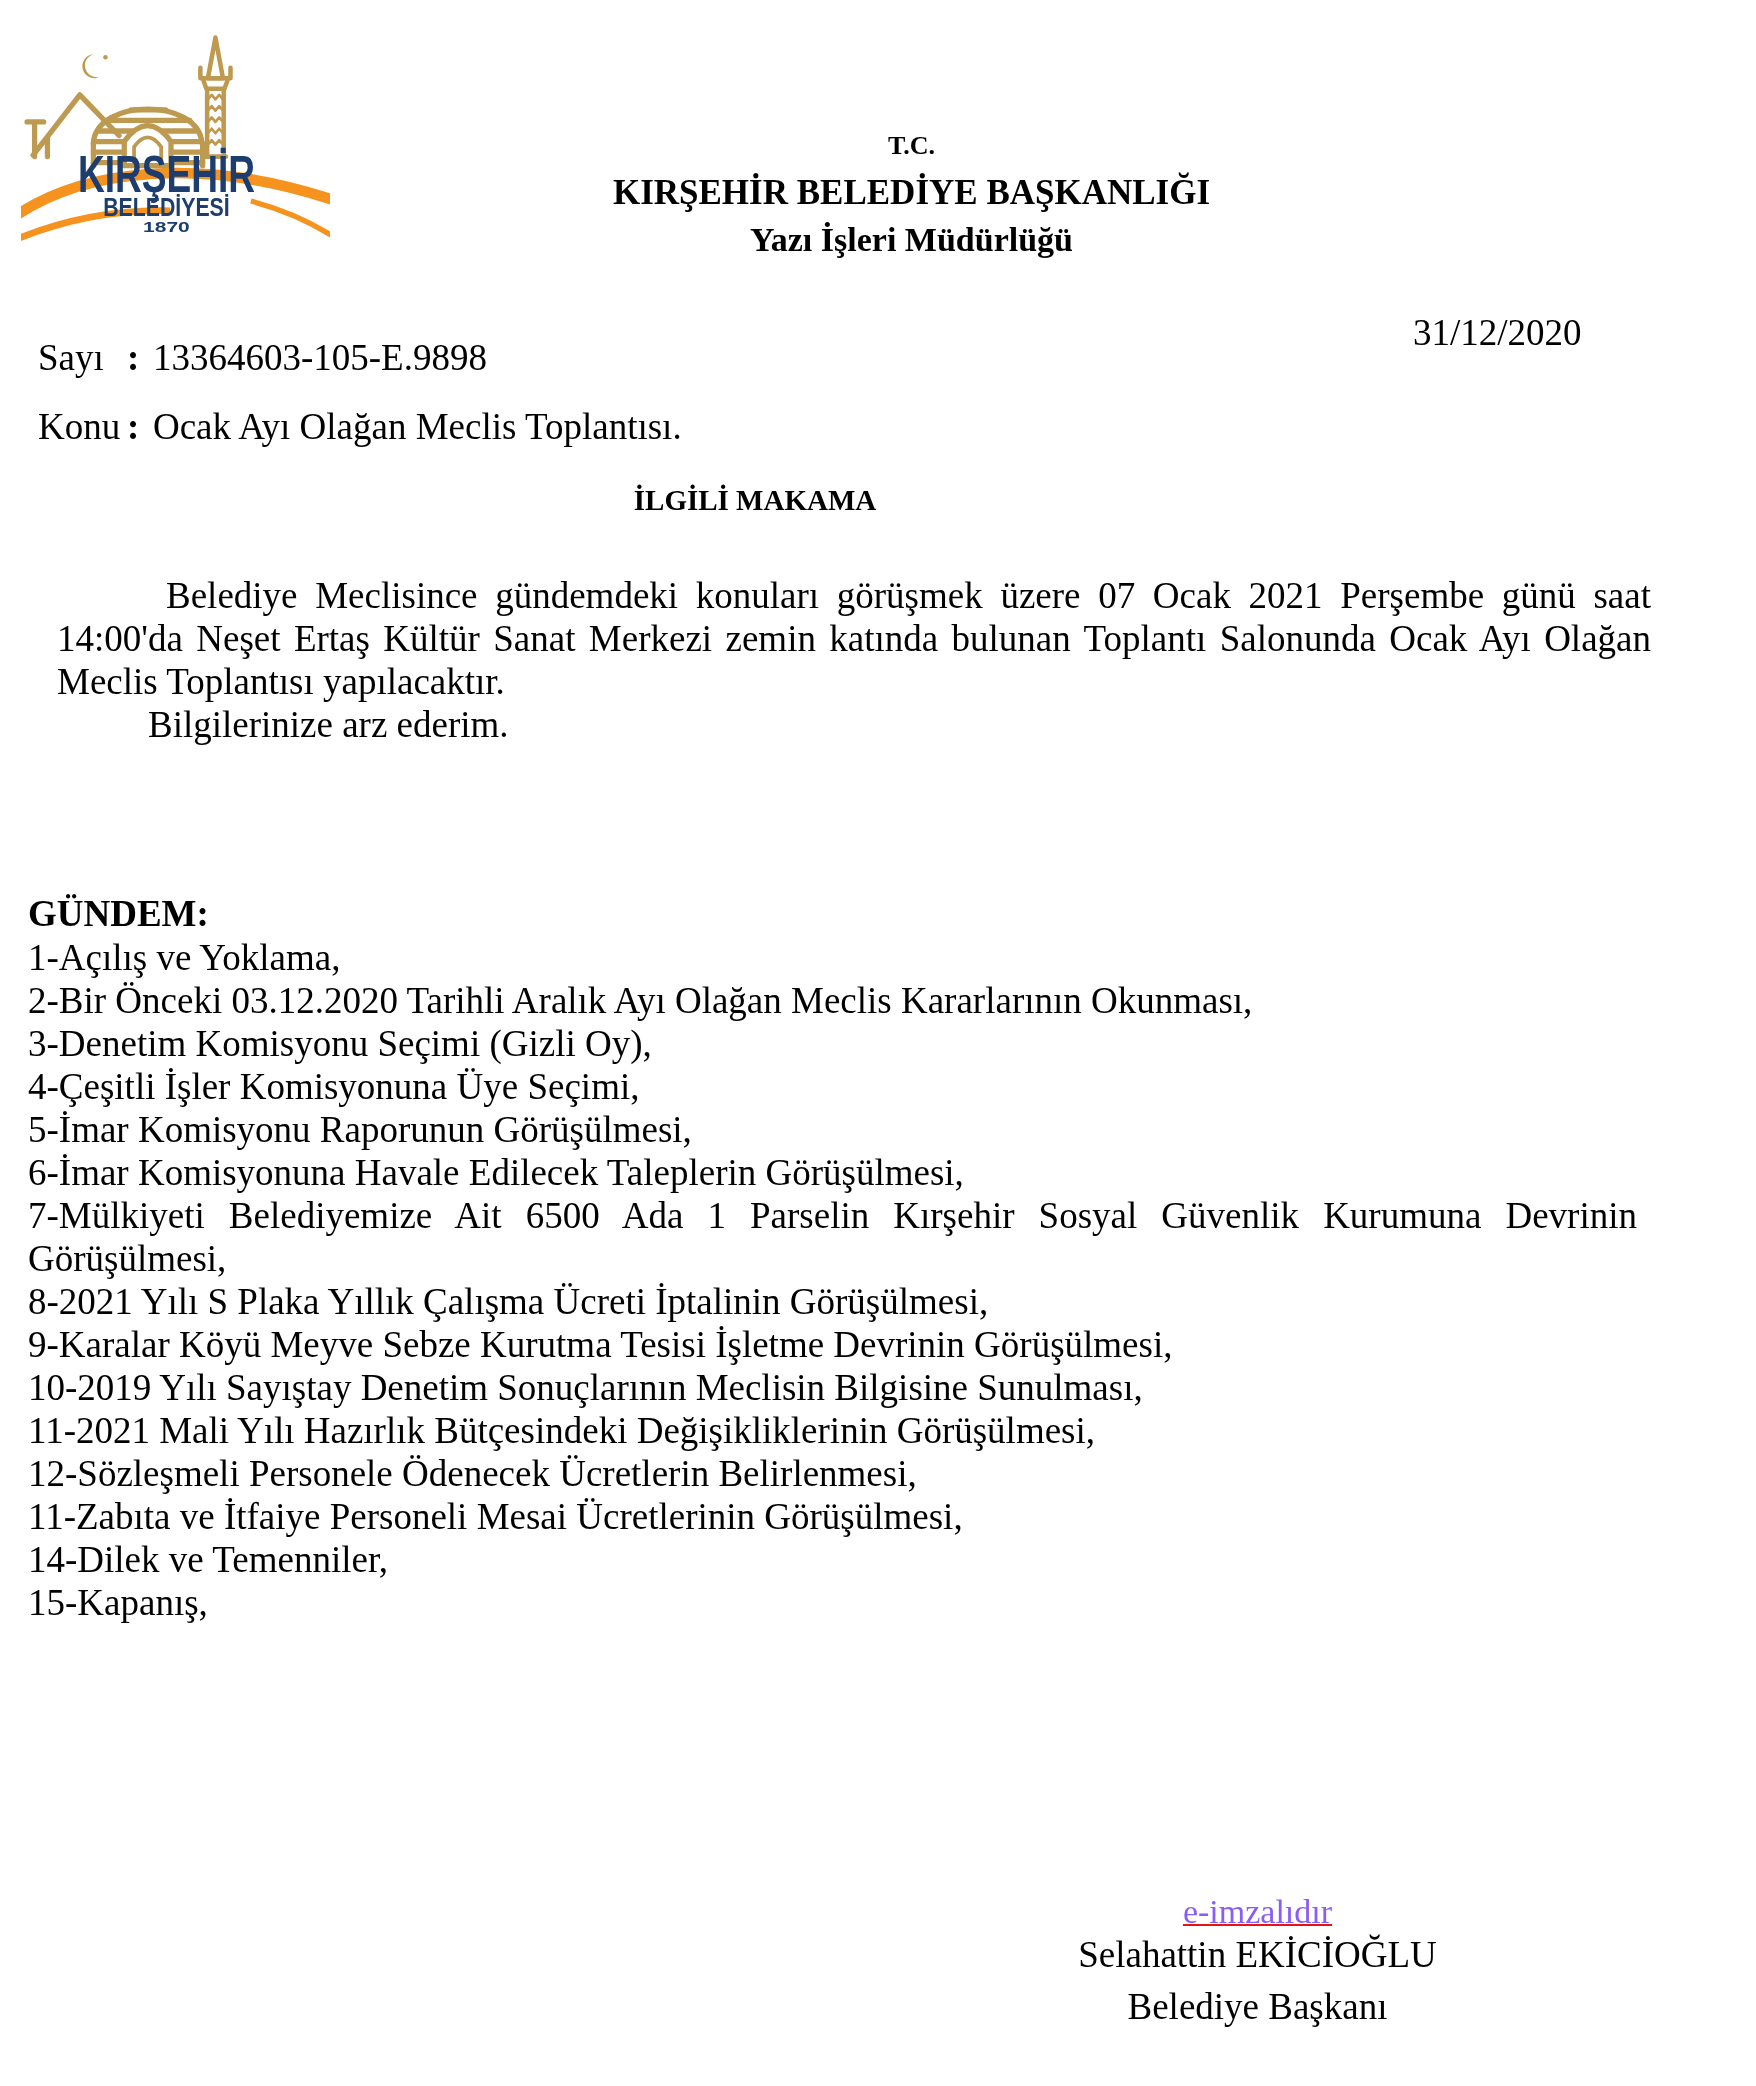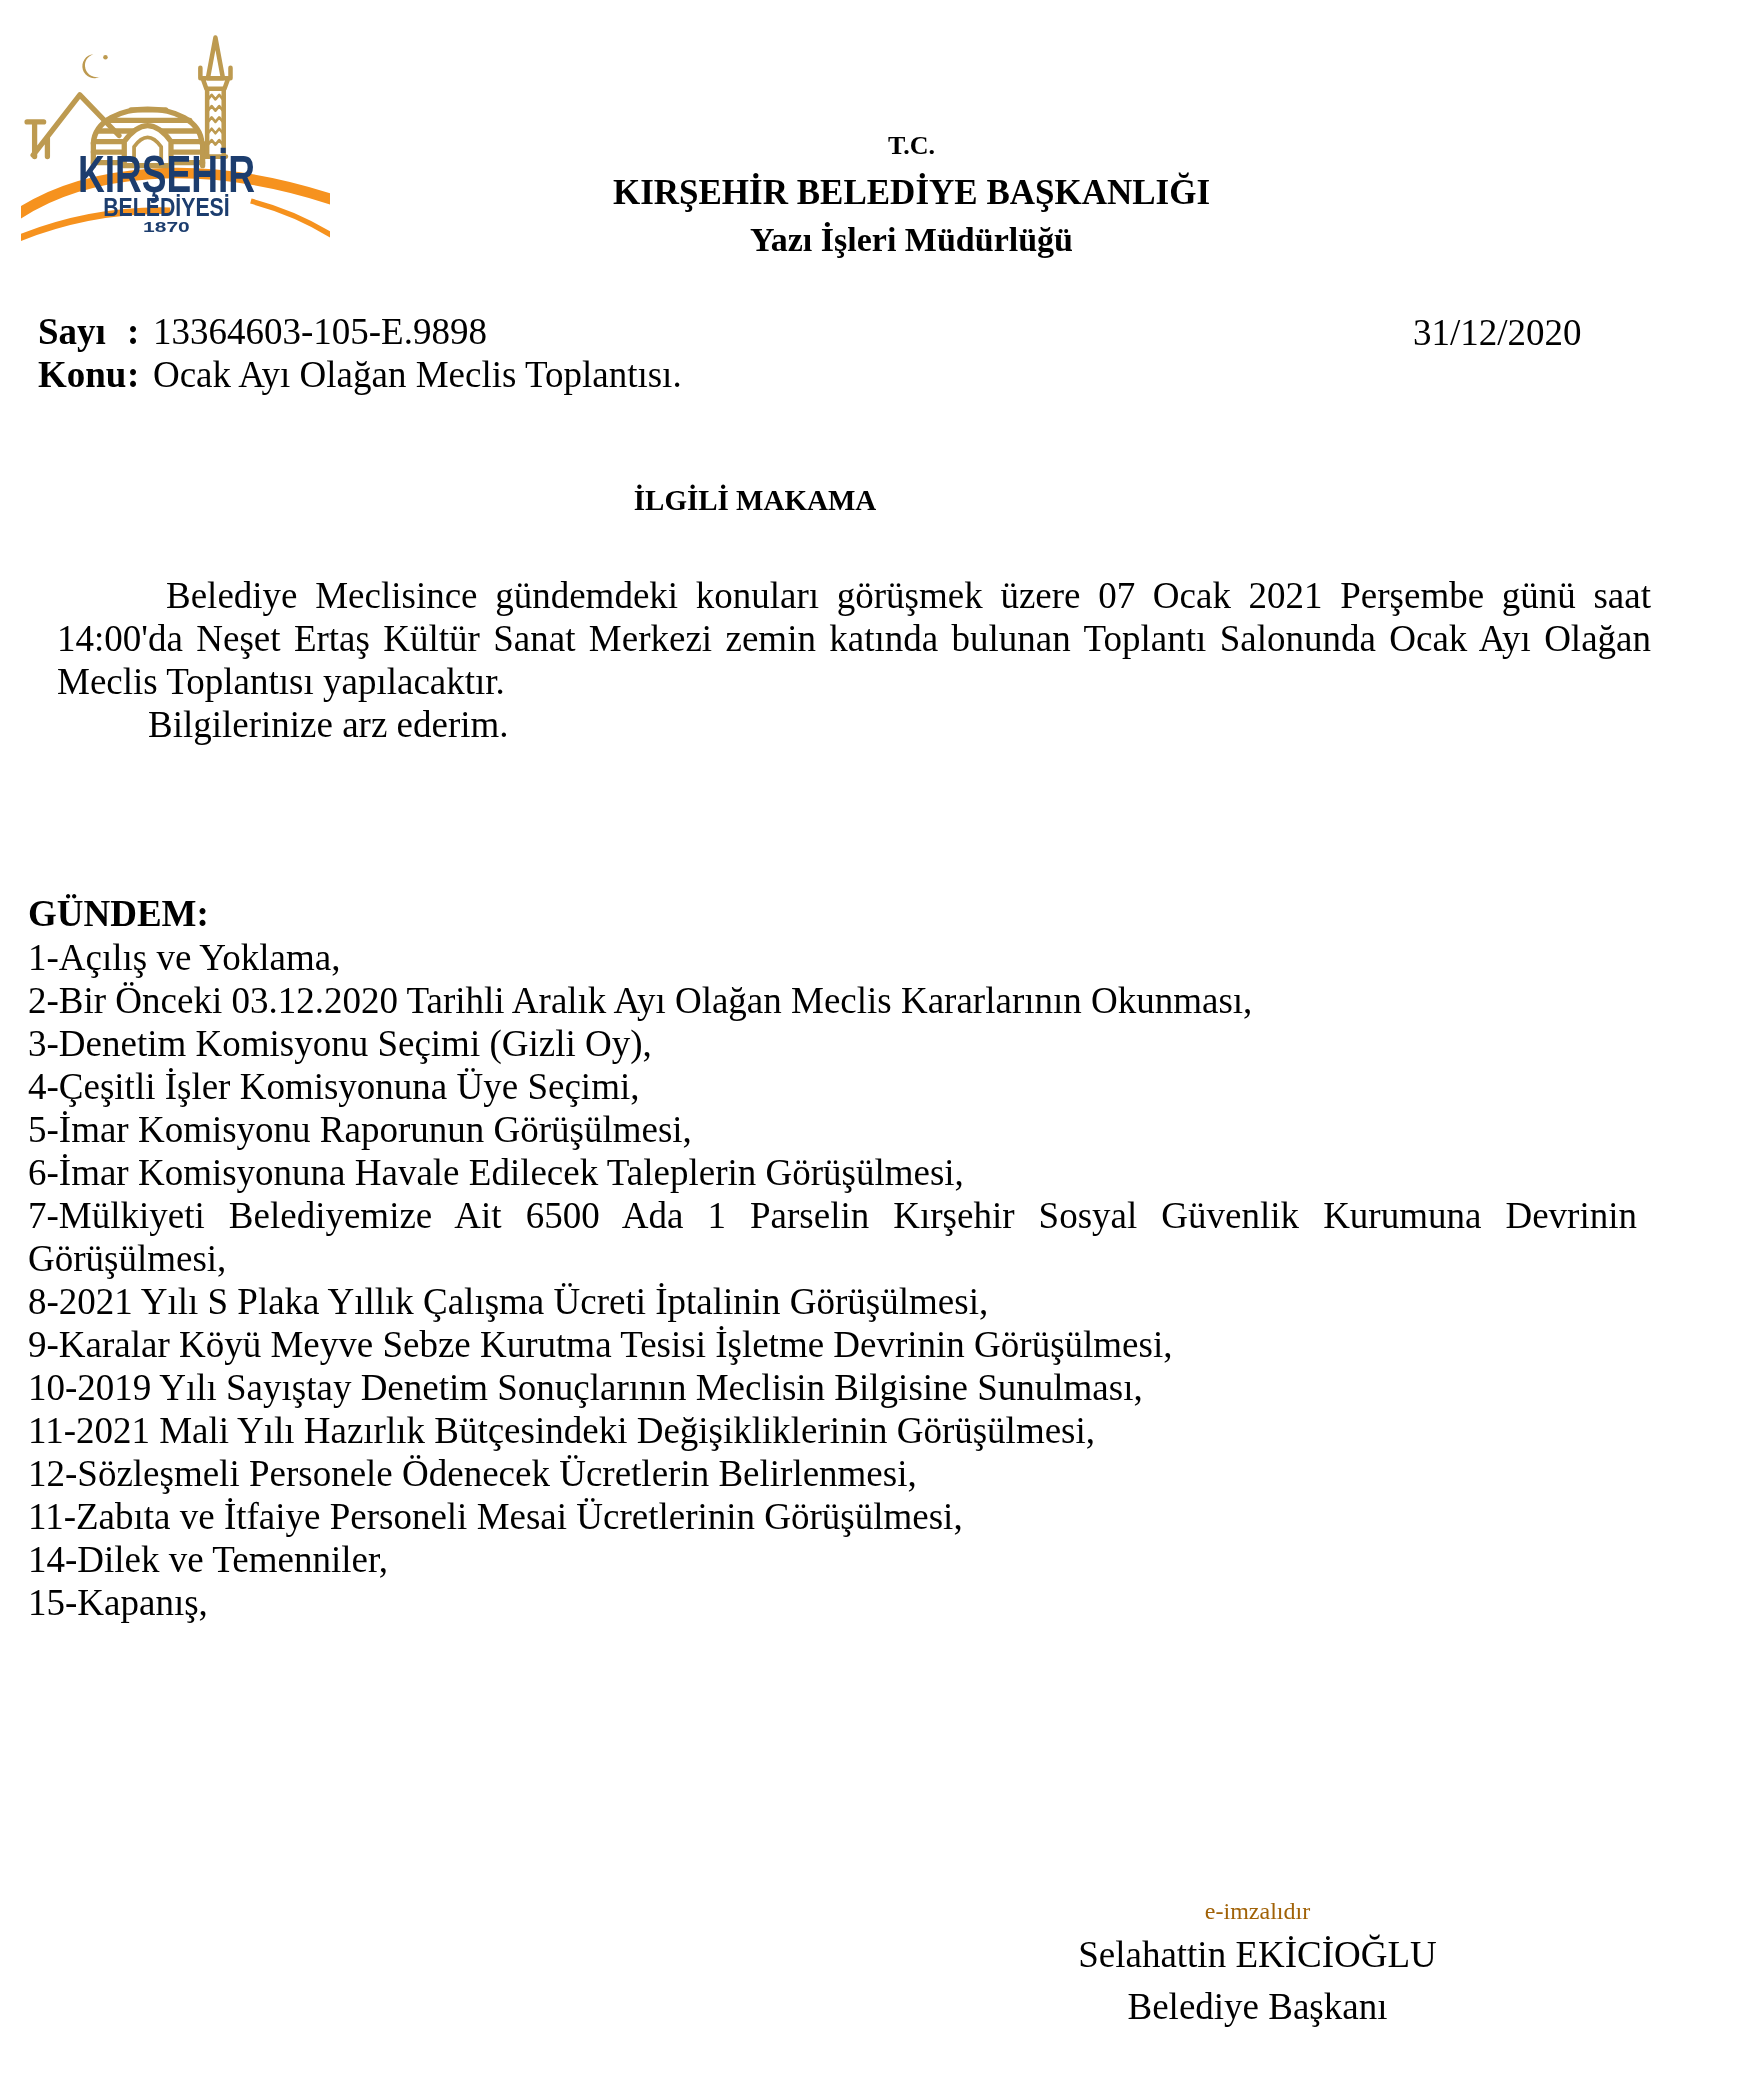--- a/index.html
+++ b/index.html
@@ -27,21 +27,21 @@
     position: absolute; top: 122px; left: 158px; width: 1507px;
     text-align: center; font-weight: bold; line-height: 47px;
   }
   .lh1 { font-size: 26px; }
   .lh2 { font-size: 35px; }
   .lh3 { font-size: 34px; }
 
   
   .meta { position: absolute; top: 310px; left: 38px; font-size: 37px; line-height: 43px; }
   .meta-row { white-space: nowrap; }
-  .meta-label { font-weight: bold; display: inline-block; width: 89px; }
+  .meta-label { font-weight: normal; display: inline-block; width: 89px; margin-top: 26px; }
   .meta-sep { font-weight: bold; padding-right: 13.6px; }
   .doc-date { position: absolute; top: 311px; left: 1373px; font-size: 37px; margin-left: 40px; }
 
   
   .recipient {
     position: absolute; top: 484px; left: 0; width: 1510px;
     text-align: center; font-weight: bold; font-size: 29px;
   }
 
   
@@ -53,22 +53,22 @@
   .closing { position: absolute; top: 703px; left: 148px; font-size: 37px; line-height: 43px; }
 
   
   .agenda-heading { position: absolute; top: 892px; left: 28px; font-size: 37px; font-weight: bold; }
   .agenda-list { position: absolute; top: 936px; left: 28px; width: 1609px; font-size: 37px; line-height: 43px; }
   .agenda-item { text-align: justify; }
 
   
   .signature { position: absolute; top: 1890px; left: 881px; width: 753px; text-align: center; line-height: 43px; }
   .esign {
-    color: #a16207; font-size: 24px;
-    text-decoration-color: #EC1111; text-decoration-thickness: 2.3px;
+    color: #8b5cf6; font-size: 34px;
+    text-decoration: underline; text-decoration-color: #EC1111; text-decoration-thickness: 2.3px;
   }
   .sig-name { font-size: 37px; }
   .sig-title { font-size: 37px; margin-top: 9px; }
 </style>
 </head>
 <body>
 
 <div class="page">
 
   <div class="logo-box">

